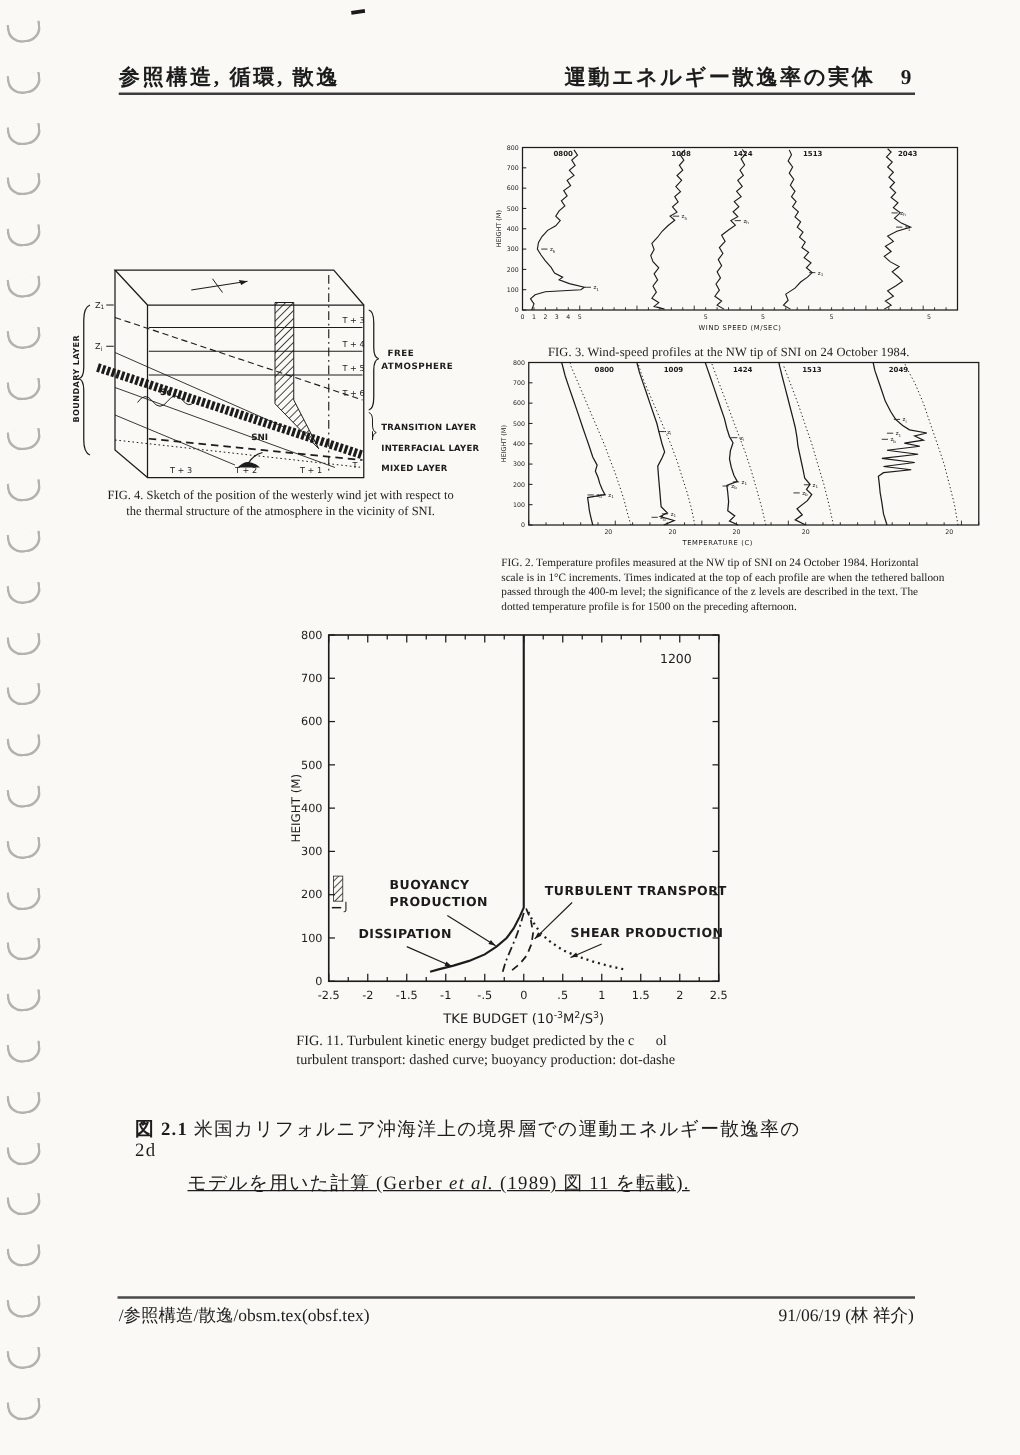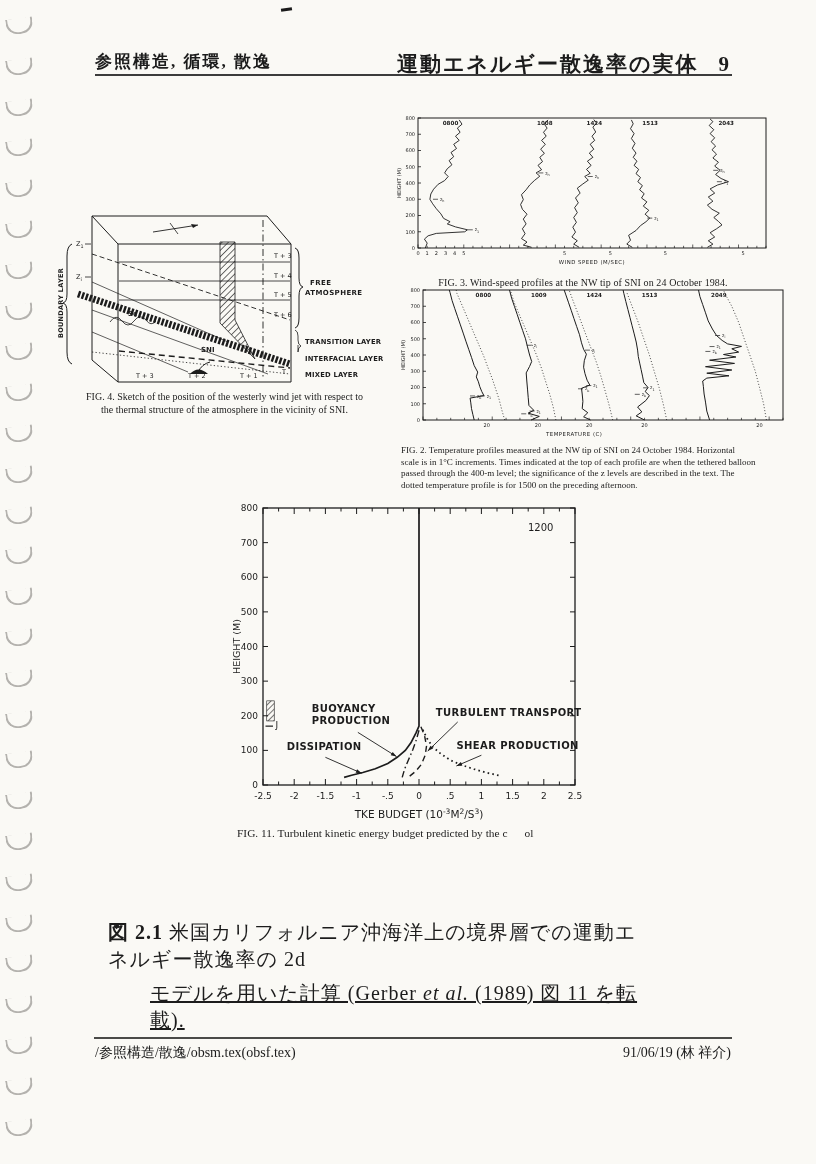--- a/index.html
+++ b/index.html
@@ -13,32 +13,32 @@
   
   .hole{
     position:absolute;left:6px;width:23px;height:14px;
     border:2px solid #a8a6a2;border-top:none;
     border-radius:0 0 12px 12px;
     transform:rotate(-8deg);
     opacity:.85;
   }
   
   .hdr-left{left:95px;top:50px;font-size:17px;font-weight:bold;letter-spacing:2px;}
-  .hdr-right{right:85px;top:50px;font-size:21px;font-weight:bold;letter-spacing:2px;text-align:right;}
+  .hdr-right{right:85px;top:50px;font-size:17px;font-weight:bold;letter-spacing:2px;text-align:right;}
   .hdr-page{margin-left:20px;}
   .hdr-rule{left:95px;top:74px;width:637px;height:2px;background:#3c3c3c;}
   .artifact{left:281px;top:8px;width:11px;height:3px;background:#1a1a1a;transform:rotate(-8deg);}
   
   .fig3-cap{left:392px;top:277px;width:382px;text-align:center;font-size:10px;letter-spacing:.1px;}
   .fig4-cap{left:52px;top:390px;width:345px;text-align:center;font-size:10px;line-height:13px;}
   .fig2-cap{left:401px;top:445px;width:398px;font-size:9px;line-height:11.6px;}
   .fig2-cap div{white-space:nowrap;}
   .fig11-cap{left:237px;top:826px;width:362px;font-size:11.4px;line-height:14.5px;}
   .fig11-cap div{white-space:pre;}
-  .jp-cap{left:0;top:919px;width:652px;font-size:20px;}
+  .jp-cap{left:0;top:894px;width:652px;font-size:15px;}
   .jp-line1{margin-left:108px;letter-spacing:1px;}
   .jp-line2{margin-left:150px;margin-top:7px;letter-spacing:1px;text-decoration:underline;}
   .jp-figno{font-weight:bold;}
   .it{font-style:italic;}
   
   .ftr-rule{left:94px;top:1037px;width:638px;height:2px;background:#4a4a48;}
   .ftr-left{left:95px;top:1044px;font-size:14px;}
   .ftr-right{right:85px;top:1044px;font-size:14px;text-align:right;}
   svg{position:absolute;overflow:visible;}
   svg text{font-family:"DejaVu Sans","Liberation Sans",sans-serif;fill:#1c1c1c;}
@@ -448,20 +448,21 @@
     <polygon points="197.7,253.1 200.5,247.7 203.1,250.5" fill="#1c1c1c"></polygon>
     <text x="56.711999999999996" y="252.375" font-size="10" fill="#1c1c1c" font-weight="600" letter-spacing="0.4">DISSIPATION</text>
     <line x1="95.4" y1="259.3" x2="131.59199999999998" y2="275.2275" stroke="#1c1c1c" stroke-width="0.9"></line>
     <polygon points="131.6,275.2 125.6,274.7 127.1,271.2" fill="#1c1c1c"></polygon>
     <text x="226.44" y="251.33624999999998" font-size="10" fill="#1c1c1c" font-weight="600" letter-spacing="0.4">SHEAR PRODUCTION</text>
     <line x1="251.39999999999998" y1="257.22249999999997" x2="226.44" y2="267.95625" stroke="#1c1c1c" stroke-width="0.9"></line>
     <polygon points="226.4,268.0 230.9,264.0 232.4,267.4" fill="#1c1c1c"></polygon>
   </svg>
 <div class="abs fig11-cap">
   <div>FIG. 11. Turbulent kinetic energy budget predicted by the c      ol</div>
+  <div>turbulent transport: dashed curve; buoyancy production: dot-dashe</div>
 </div>
 
 <div class="abs jp-cap">
   <div class="jp-line1">
     <span class="jp-figno">図 2.1</span>
     <span>米国カリフォルニア沖海洋上の境界層での運動エネルギー散逸率の 2d</span>
   </div>
   <div class="jp-line2">
     <span>モデルを用いた計算 (Gerber </span><span class="it">et al.</span><span> (1989) 図 11 を転載).</span>
   </div>

